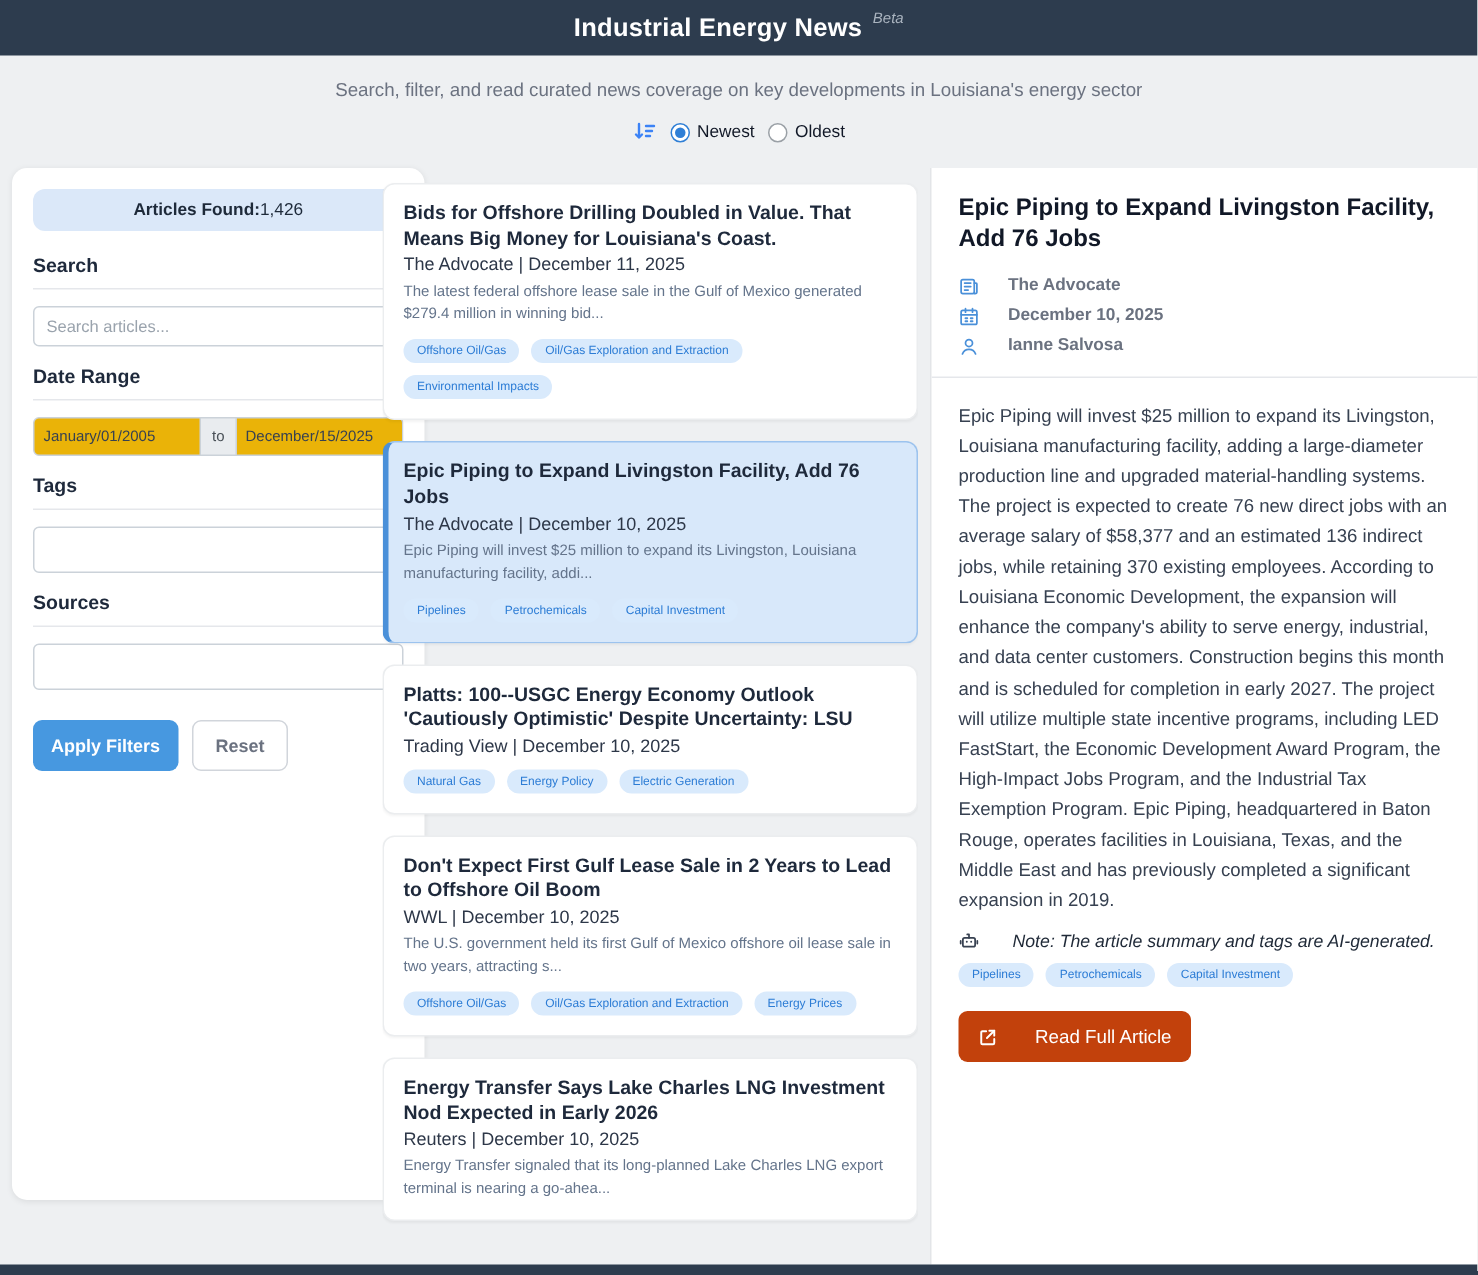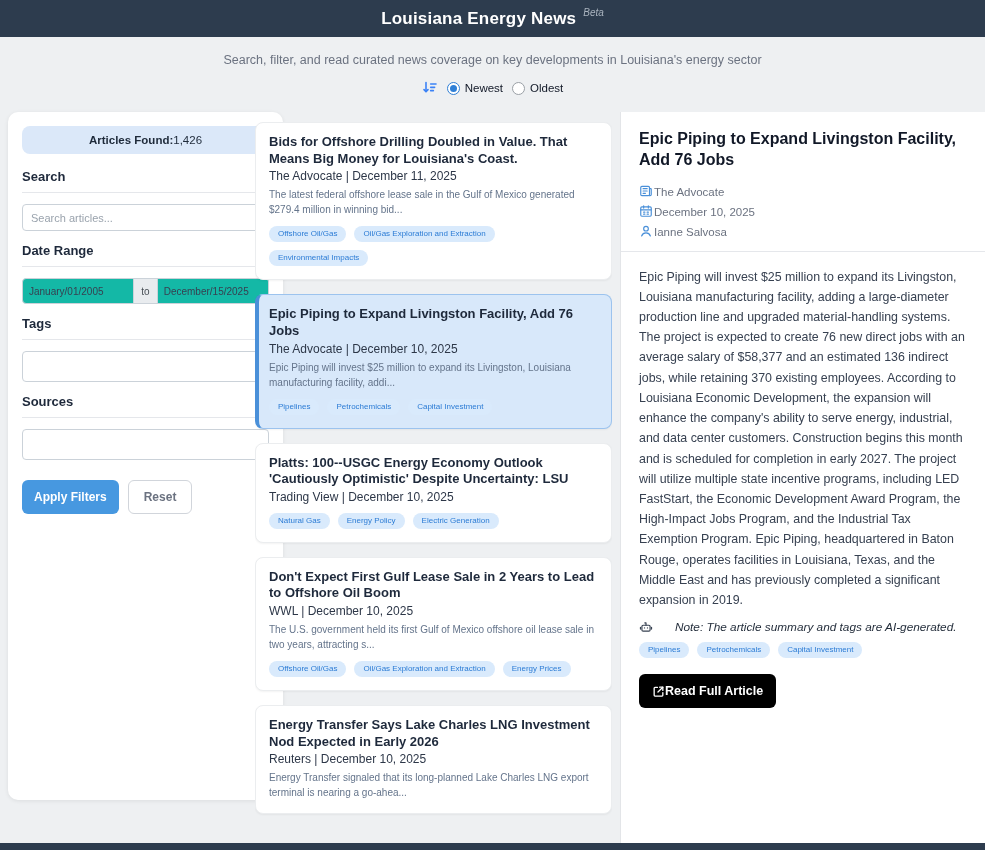--- a/index.html
+++ b/index.html
@@ -37,21 +37,21 @@
   .text-input {
     width:100%; border:1px solid #cbd2d9; border-radius:4px; height:27px;
     padding:4px 8px; font-size:11px; color:#374151; background:#fff;
     font-family:"Liberation Sans", sans-serif; outline:none;
   }
   .text-input::placeholder { color:#9aa3ad; }
   .tall { height:31px; }
   .date-group { display:flex; align-items:stretch; }
   .date-input {
     flex:1; min-width:0; border:1px solid #cbd2d9; height:26px; padding:2px 6px;
-    font-size:10px; color:#374151; font-family:"Liberation Sans", sans-serif; outline:none; background:#14b8a6;
+    font-size:10px; color:#374151; font-family:"Liberation Sans", sans-serif; outline:none; background:#eab308;
   }
   .date-from { border-radius:4px 0 0 4px; }
   .date-to   { border-radius:0 4px 4px 0; border-left:none; }
   .date-sep  { background:#e9ecef; border:1px solid #cbd2d9; border-left:none; font-size:10px; color:#495057; display:flex; align-items:center; padding:0 7px; }
   .btn-row { display:flex; gap:9px; margin-top:20px; }
   .btn-apply { background:#4798e0; color:#fff; font-weight:bold; font-size:12px; border:none; border-radius:6px; padding:9px 12px; cursor:pointer; font-family:"Liberation Sans", sans-serif; }
   .btn-reset { background:#fff; color:#6b7280; font-weight:600; font-size:12px; border:1px solid #d1d5db; border-radius:6px; padding:9px 15px; cursor:pointer; font-family:"Liberation Sans", sans-serif; }
 
   
   .article-list {
@@ -73,40 +73,40 @@
     background:#d9eafc; color:#2c7cd5; font-size:8px; font-weight:normal;
     padding:3px 9px 4px; border-radius:9px; white-space:nowrap;
   }
 
   
   .detail {
     position:absolute; left:620px; top:112px; right:0; bottom:7px;
     background:#fff; border-left:1px solid #e3e5e8; padding:17px 18px 0; overflow:hidden;
   }
   .detail-title { font-size:16px; font-weight:bold; color:#111827; margin:0 0 13px; line-height:1.3; }
-  .meta-row { display:flex; align-items:flex-end; gap:1px; margin:6px 0; color:#6b7280; font-size:11.5px; }
+  .meta-row { display:flex; align-items:flex-start; gap:19px; margin:6px 0; color:#6b7280; font-size:11.5px;font-weight:bold; }
   .meta-icon { color:#4a90d9; display:inline-flex; flex:none; }
   .detail-rule { border:none; border-top:1px solid #e5e7eb; margin:13px -18px 0; }
   .detail-body { font-size:12.4px; color:#374151; line-height:1.63; margin:15px 0 0; }
   .note-row { display:flex; align-items:center; gap:22px; font-style:italic; font-size:11.8px; color:#1f2937; margin-top:10px; }
   .note-icon { color:#374151; display:inline-flex; flex:none; }
   .detail .chips { margin-top:8px; }
   .btn-read {
-    display:inline-flex; align-items:center; gap:0; background:#000000; color:#fff;
-    font-weight:bold; font-size:12.5px; border:none; border-radius:6px; padding:10px 13px;
+    display:inline-flex; align-items:center; gap:25px; background:#c2410c; color:#fff;
+    font-weight:normal; font-size:12.5px; border:none; border-radius:6px; padding:10px 13px;
     margin-top:16px; cursor:pointer; font-family:"Liberation Sans", sans-serif;
   }
 
   .footer-bar { position:absolute; left:0; right:0; bottom:0; height:7px; background:#2d3c4e; }
 </style>
 </head>
 <body>
 
 <div class="app-header">
-  <span class="app-title">Louisiana Energy News</span>
+  <span class="app-title">Industrial Energy News</span>
   <span class="app-beta">Beta</span>
 </div>
 
 <div class="subtitle">Search, filter, and read curated news coverage on key developments in Louisiana's energy sector</div>
 
 <div class="sort-row">
   <span class="sort-icon">
     <svg viewBox="0 0 24 24" width="16" height="16" fill="none" stroke="currentColor" stroke-width="2.4" stroke-linecap="round" stroke-linejoin="round">
       <path d="M6 4v13"></path>
         <path d="M3 14.5 6 17.5 9 14.5"></path>

